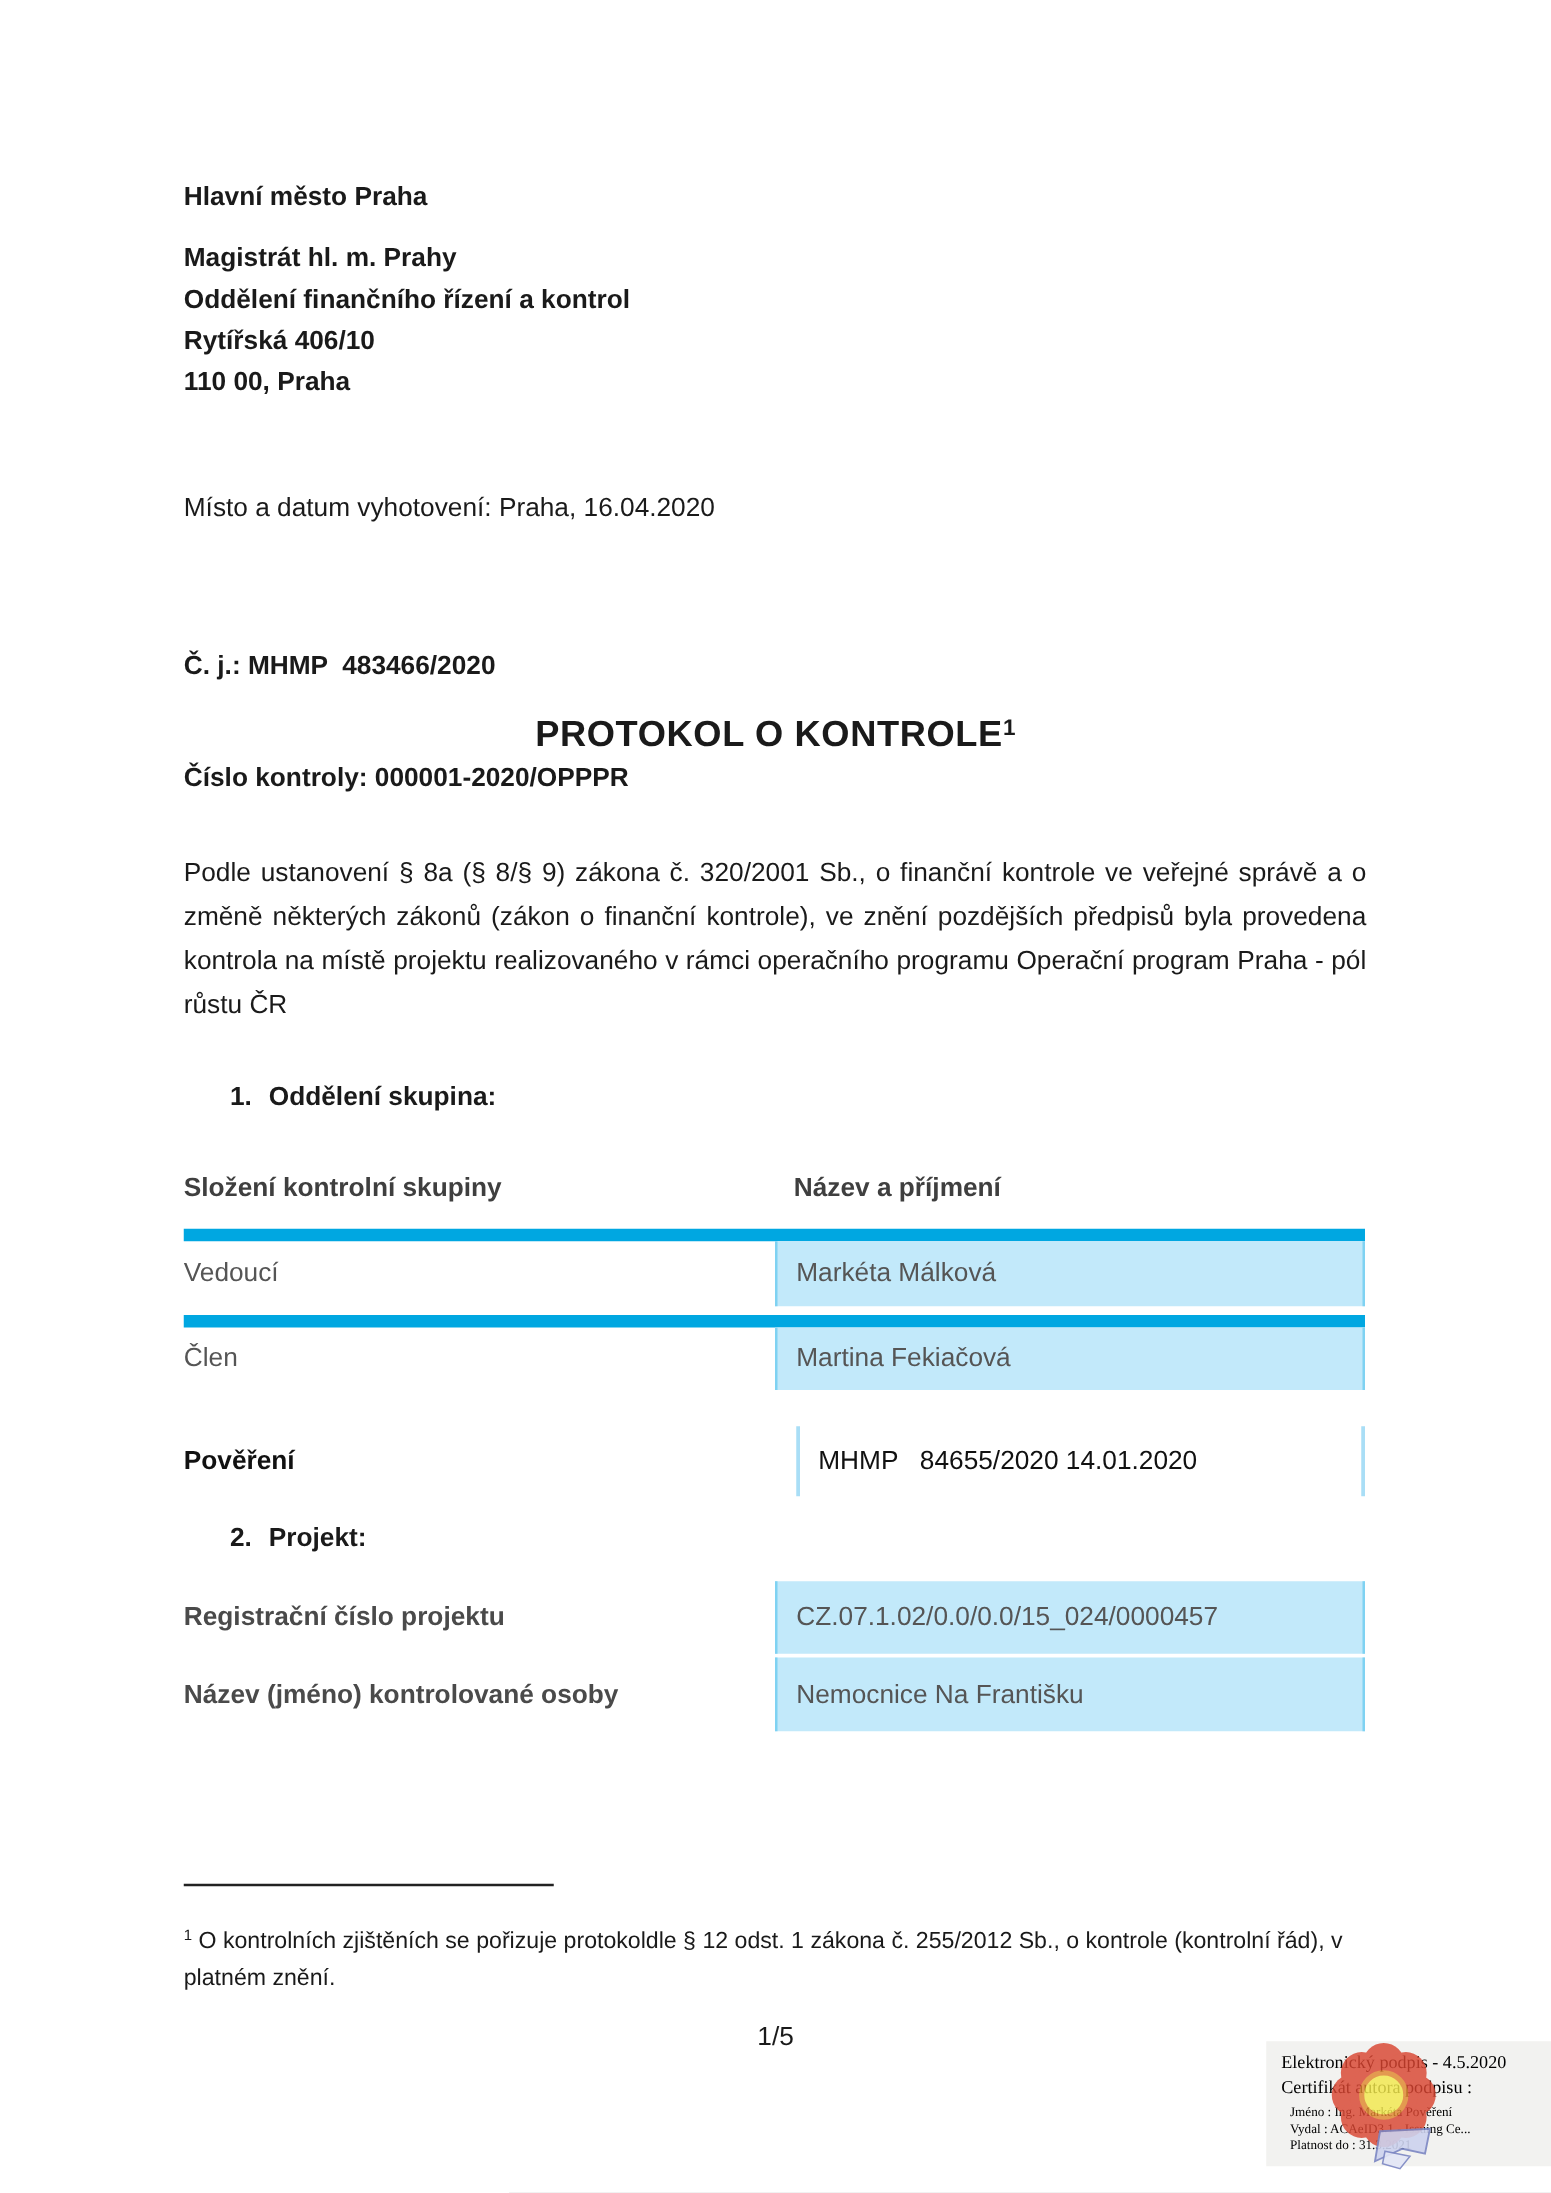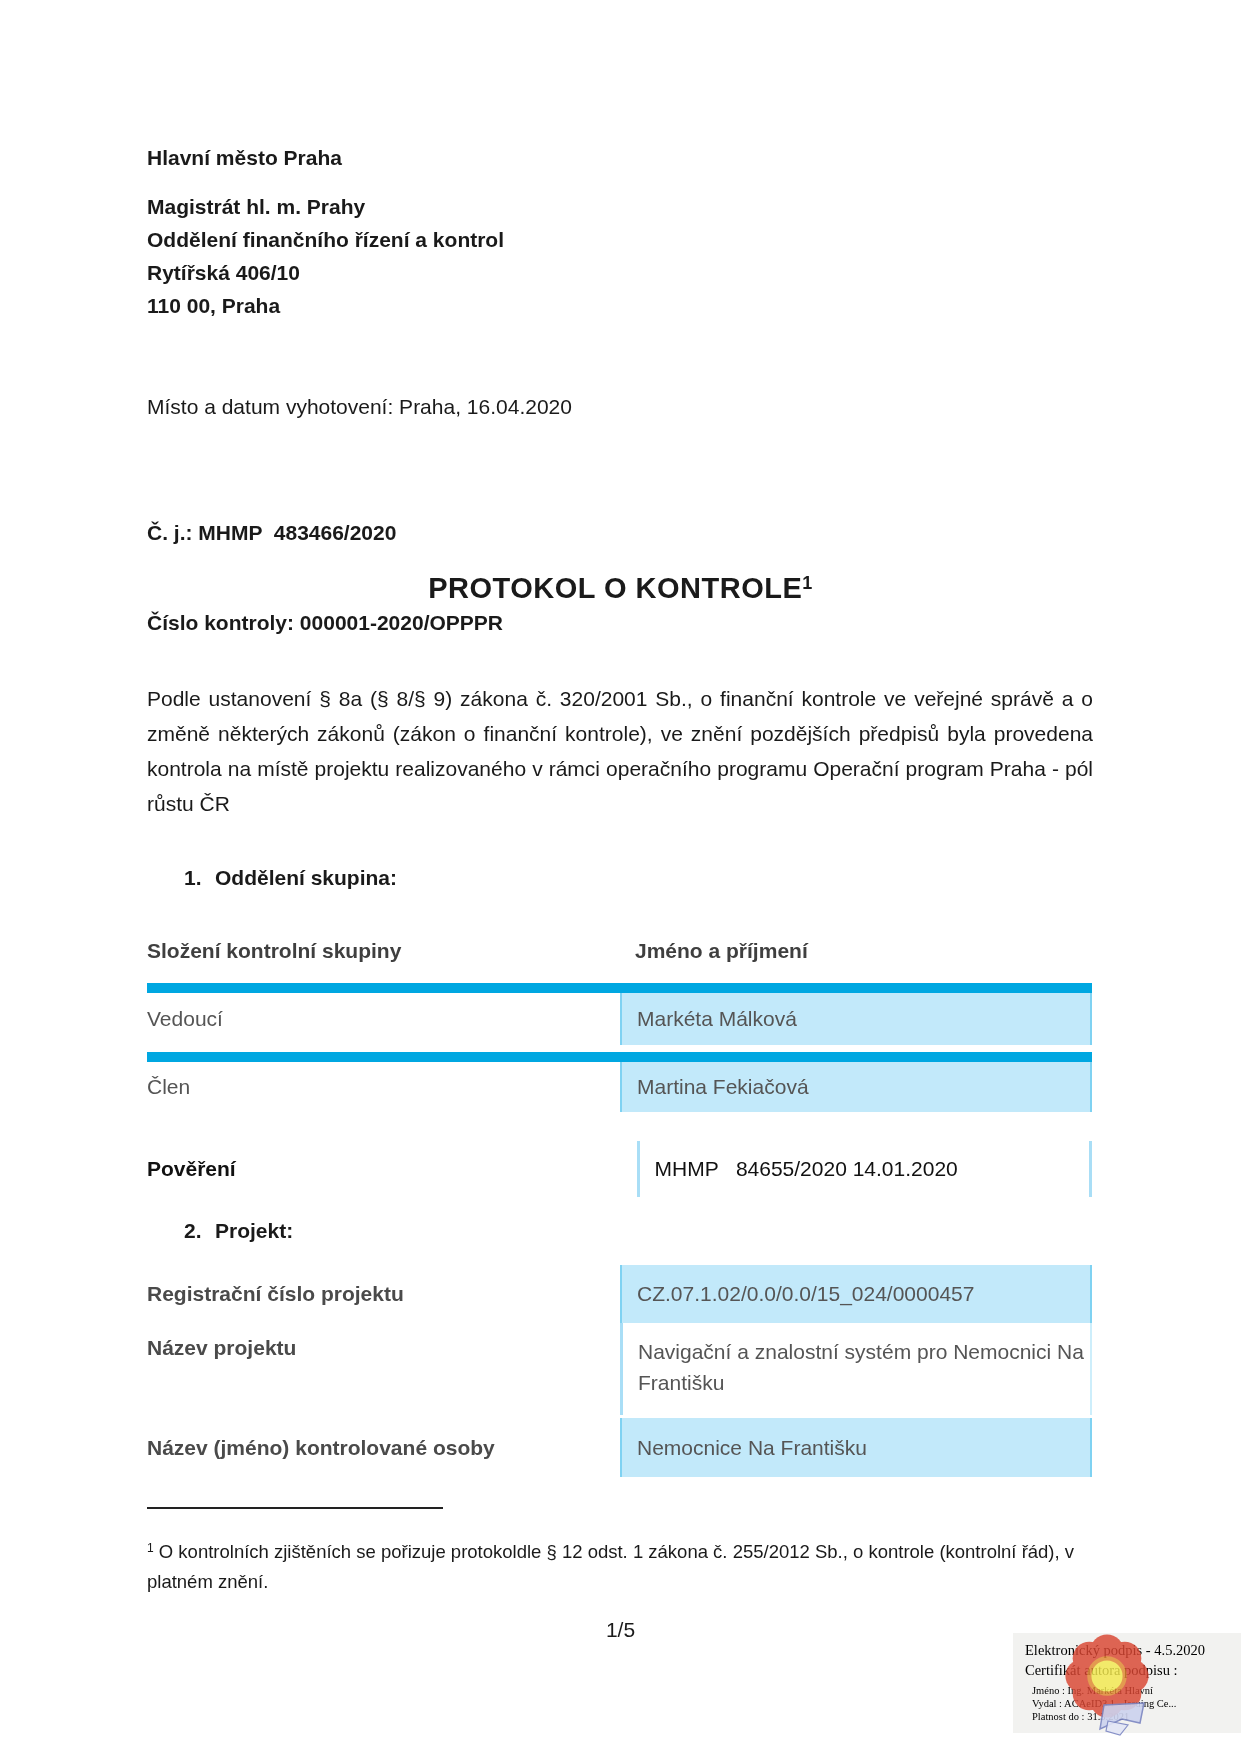--- a/index.html
+++ b/index.html
@@ -104,21 +104,21 @@
 
   <div class="abs intro">Podle ustanovení § 8a (§ 8/§ 9) zákona č. 320/2001 Sb., o finanční kontrole ve veřejné správě a o změně některých zákonů (zákon o finanční kontrole), ve znění pozdějších předpisů byla provedena kontrola na místě projektu realizovaného v rámci operačního programu Operační program Praha - pól růstu ČR</div>
 
   <div class="abs sec sec1">
     <span class="num">1.</span><span>Oddělení skupina:</span>
   </div>
 
   <div class="abs tbl1">
     <div class="flexrow t1-head">
       <div class="col-l">Složení kontrolní skupiny</div>
-      <div class="col-r">Jméno a příjmení</div>
+      <div class="col-r">Název a příjmení</div>
     </div>
     <div class="bluebar t1-bar1"></div>
     <div class="flexrow t1-row1">
       <div class="col-l">Vedoucí</div>
       <div class="col-r cell-blue">Markéta Málková</div>
     </div>
     <div class="bluebar t1-bar2"></div>
     <div class="flexrow t1-row2">
       <div class="col-l">Člen</div>
       <div class="col-r cell-blue">Martina Fekiačová</div>
@@ -132,40 +132,36 @@
 
   <div class="abs sec sec2">
     <span class="num">2.</span><span>Projekt:</span>
   </div>
 
   <div class="abs tbl2">
     <div class="flexrow r-a">
       <div class="col-l">Registrační číslo projektu</div>
       <div class="col-r cell-blue">CZ.07.1.02/0.0/0.0/15_024/0000457</div>
     </div>
-    <div class="flexrow r-b">
-      <div class="col-l">Název projektu</div>
-      <div class="col-r">Navigační a znalostní systém pro Nemocnici Na Františku</div>
-    </div>
     <div class="flexrow r-c">
       <div class="col-l">Název (jméno) kontrolované osoby</div>
       <div class="col-r cell-blue">Nemocnice Na Františku</div>
     </div>
   </div>
 
   <div class="abs rule"></div>
   <div class="abs footnote"><span class="sup">1</span><span> O kontrolních zjištěních se pořizuje protokoldle § 12 odst. 1 zákona č. 255/2012 Sb., o kontrole (kontrolní řád), v platném znění.</span></div>
 
   <div class="abs pagenum">1/5</div>
 
   <div class="abs stamp">
     <div class="l1">Elektronický podpis - 4.5.2020</div>
     <div class="l2">Certifikát autora podpisu :</div>
     <div class="details">
-      <div>Jméno : Ing. Markéta Hlavní</div>
+      <div>Jméno : Ing. Markéta Pověření</div>
       <div>Vydal : ACAeID3.1 - Issuing Ce...</div>
       <div>Platnost do : 31.3.2021</div>
     </div>
     <svg class="seal" viewBox="0 0 100 100" xmlns="http://www.w3.org/2000/svg">
       <g fill="#d94531">
         <circle cx="50" cy="26" r="16"></circle>
           <circle cx="50" cy="74" r="16"></circle>
         <circle cx="26" cy="50" r="16"></circle>
           <circle cx="74" cy="50" r="16"></circle>
         <circle cx="33" cy="33" r="16"></circle>

